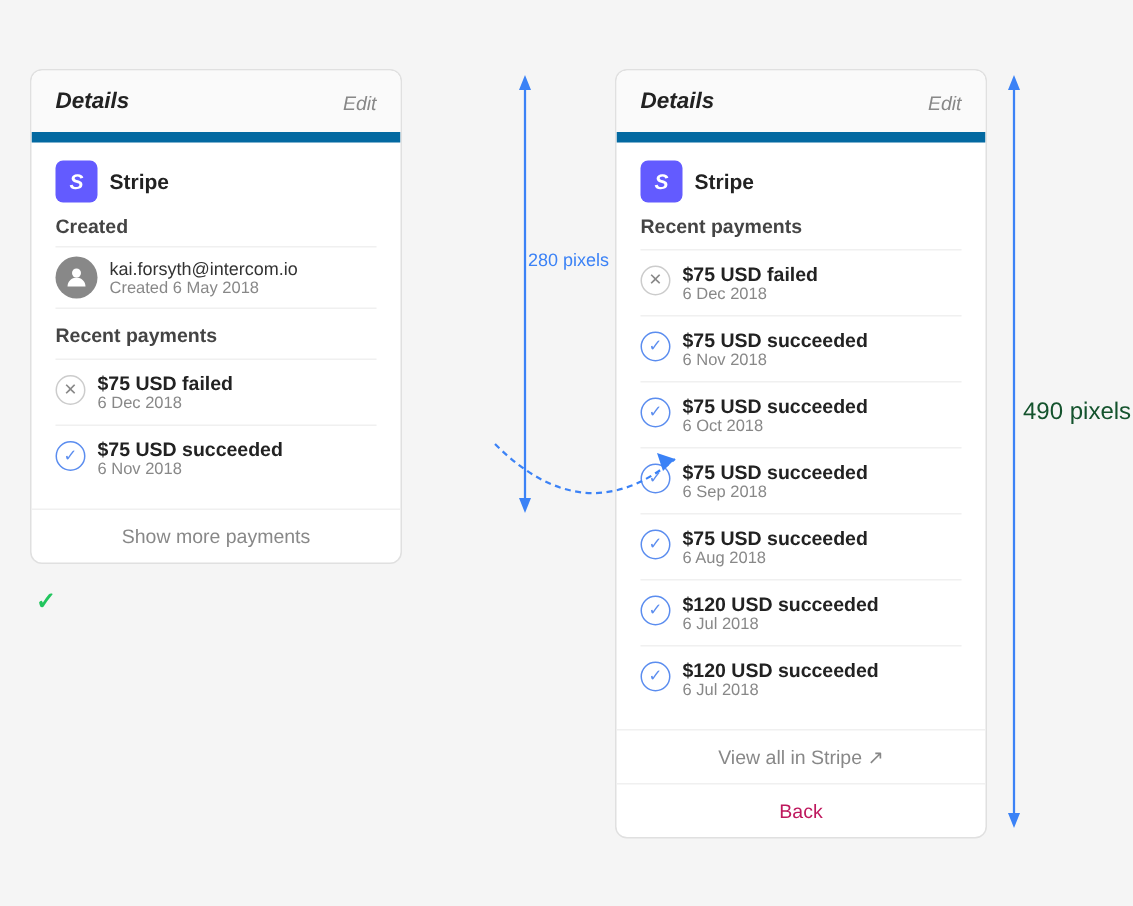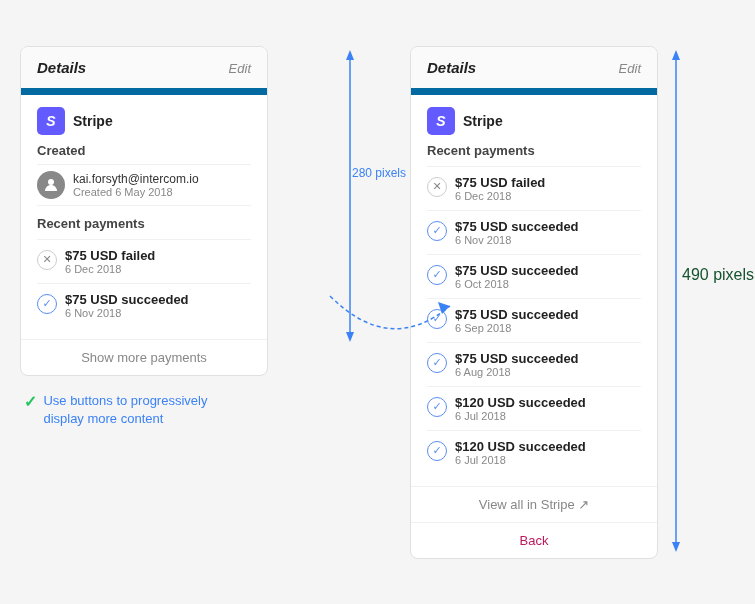--- a/index.html
+++ b/index.html
@@ -278,21 +278,20 @@
             <span class="payment-amount">$75 USD succeeded</span>
             <span class="payment-date">6 Nov 2018</span>
           </div>
         </div>
       </div>
       <button class="show-more-btn">Show more payments</button>
     </div>
 
     <div style="margin-top: 16px; display:flex; align-items:flex-start; gap:6px; padding-left:4px;">
       <span class="green-check">✓</span>
-      <span style="font-size:13px; color:#3b82f6; max-width:200px; line-height:1.4;">Use buttons to progressively display more content</span>
     </div>
   </div>
 
   <div style="position:relative; width:100px; display:flex; flex-direction:column; align-items:center;">
 
     <svg width="60" height="300" viewBox="0 0 60 300" style="position:absolute; top:0; left:10px;">
 
       <line x1="10" y1="10" x2="10" y2="290" stroke="#3b82f6" stroke-width="1.5"></line>
 
       <polygon points="10,4 6,14 14,14" fill="#3b82f6"></polygon>

